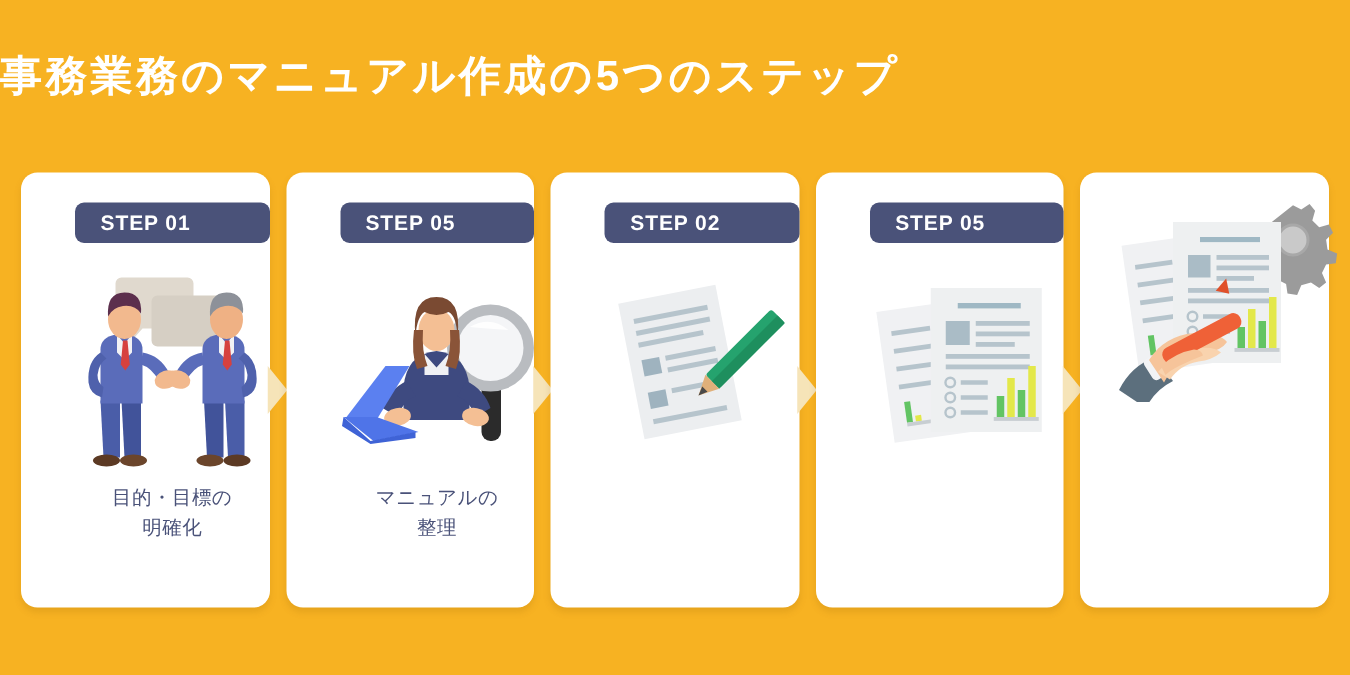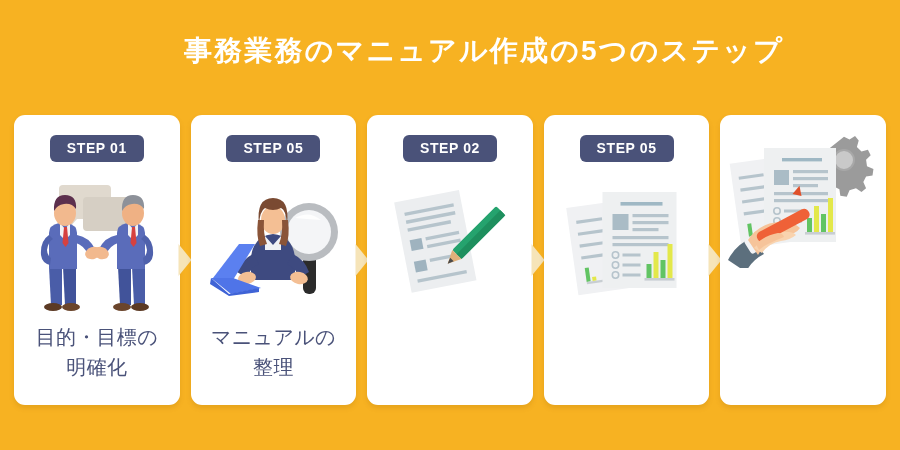--- a/index.html
+++ b/index.html
@@ -22,21 +22,21 @@
     background: #f7b222;
     box-sizing: border-box;
   }
 
   
   .title {
     position: absolute;
     top: 34px;
     left: 0;
     width: 784px;
-    text-align: right;
+    text-align: left;
     color: #ffffff;
     font-size: 28px;
     font-weight: bold;
     letter-spacing: 2.2px;
     line-height: 1.2;
     white-space: nowrap;
   }
 
   
   .cards {
@@ -50,22 +50,22 @@
   }
 
   .card {
     position: relative;
     flex: 1 1 0;
     background: #ffffff;
     border-radius: 11px;
     box-shadow: 0 3px 5px rgba(150, 95, 0, 0.18);
     display: flex;
     flex-direction: column;
-    align-items: center;
     overflow: visible;
+    padding-left: 36px;
   }
 
   
   .gap {
     position: relative;
     flex: 0 0 11px;
     align-self: stretch;
   }
   .gap .arrow {
     position: absolute;
@@ -105,21 +105,21 @@
     left: 50%;
     top: 50%;
     transform: translate(-50%, -50%);
     display: block;
   }
 
   
   .caption {
     margin-top: 2px;
     color: #4a5279;
-    font-size: 20px;
+    font-size: 13px;
     line-height: 1.5;
     text-align: center;
     letter-spacing: 0.3px;
     white-space: pre-line;
     padding: 0 6px;
   }
 </style>
 </head>
 <body>
 

